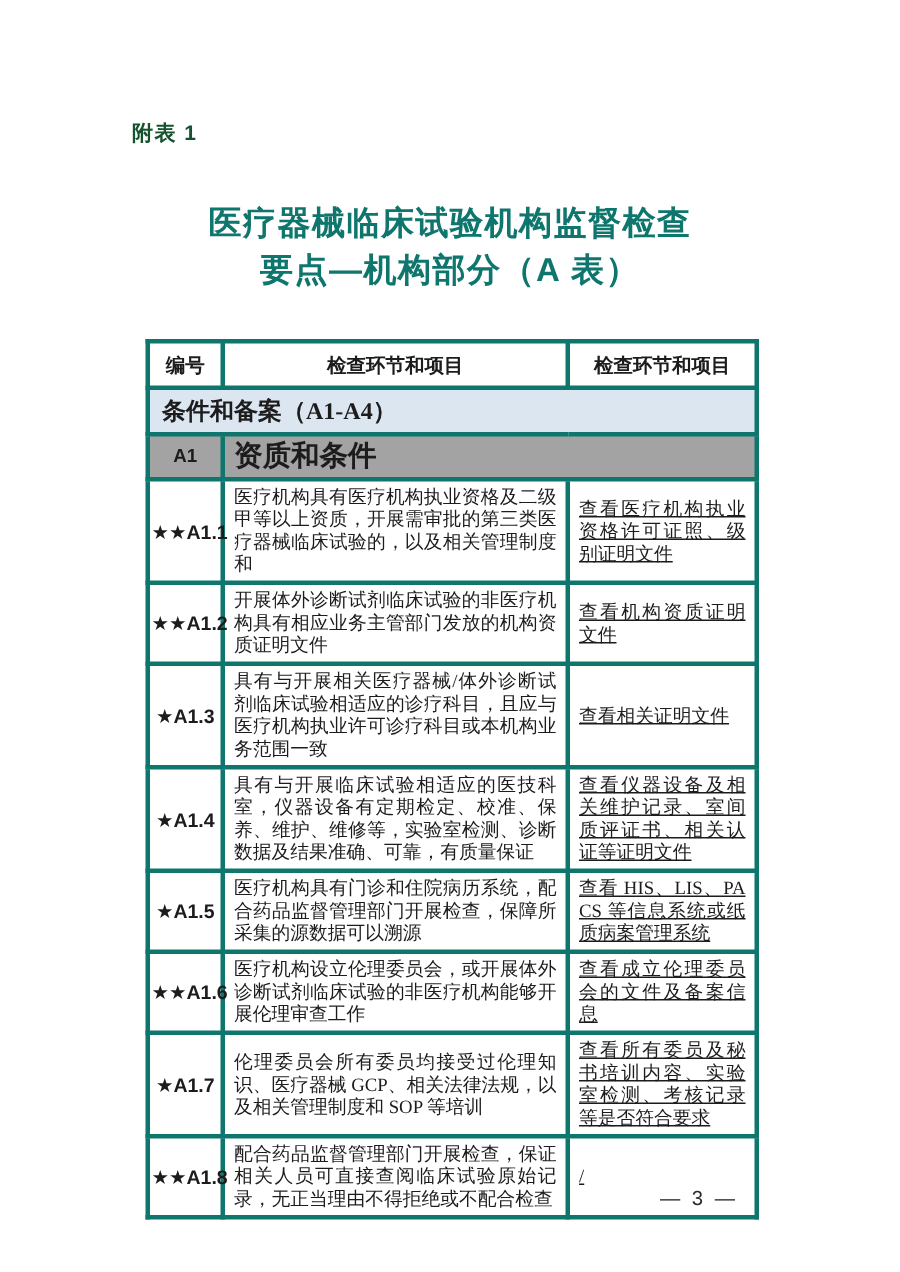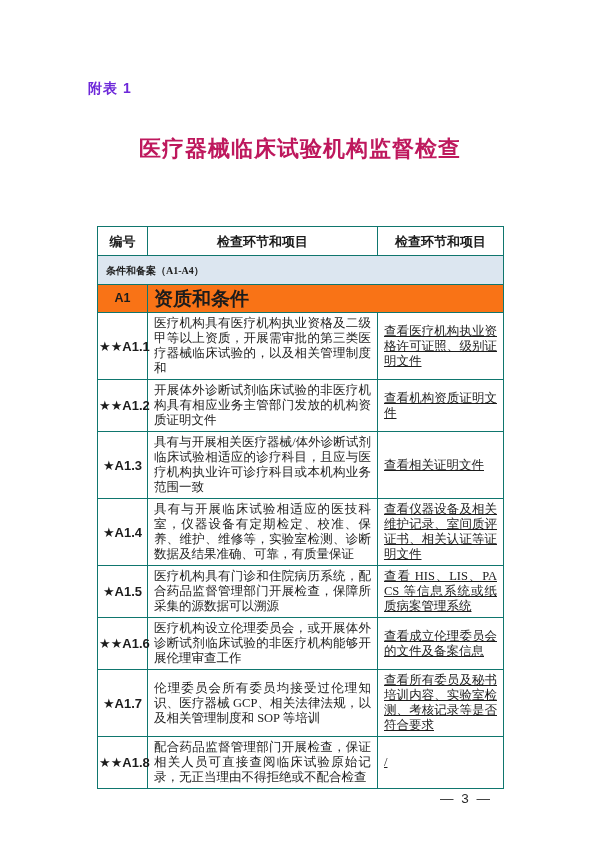--- a/index.html
+++ b/index.html
@@ -12,70 +12,70 @@
     overflow: hidden;
   }
   .page { position: absolute; inset: 0; }
 
   .appendix-label {
     position: absolute;
     left: 88px; top: 80px;
     font-family: "Liberation Sans", "DejaVu Sans", sans-serif;
     font-size: 14px;
     font-weight: 600;
-    color: #6d28d9;
+    color: #14532d;
     letter-spacing: 1px;
   }
 
   .doc-title {
     position: absolute;
     left: 0; right: 0; top: 133px;
     text-align: center;
     font-family: "Liberation Sans", "DejaVu Sans", sans-serif;
     font-weight: 700;
     font-size: 22px;
     line-height: 31px;
-    color: #be185d;
+    color: #0f766e;
     letter-spacing: 1px;
   }
 
   table.inspection {
     position: absolute;
     left: 97px; top: 226px;
     width: 406px;
     border-collapse: collapse;
     table-layout: fixed;
   }
   table.inspection col.c1 { width: 50px; }
   table.inspection col.c2 { width: 230px; }
   table.inspection col.c3 { width: 126px; }
 
   table.inspection td, table.inspection th {
-    border: 1px solid #0f766e;
+    border: 3px solid #0f766e;
     vertical-align: middle;
     font-size: 12.5px;
     line-height: 15px;
     padding: 3px 6px;
     word-break: break-all;
   }
   table.inspection th {
     font-weight: 700;
     text-align: center;
     height: 22px;
     font-size: 13px;
     background: #ffffff;
   }
   tr.section-row td {
     background: #dce6f0;
     font-weight: 700;
-    font-size: 10px;
+    font-size: 16px;
     height: 22px;
     padding-left: 8px;
   }
-  tr.group-row td { background: #f97316; height: 21px; }
+  tr.group-row td { background: #a3a3a3; height: 21px; }
   tr.group-row td.num {
     font-family: "Liberation Sans", "DejaVu Sans", sans-serif;
     font-weight: 700;
     text-align: center;
     font-size: 12.5px;
   }
   tr.group-row td.label { font-weight: 700; font-size: 19px; }
 
   tr.item-row td.num {
     font-family: "Liberation Sans", "DejaVu Sans", sans-serif;
@@ -107,20 +107,21 @@
 </style>
 </head>
 <body>
 
 <div class="page">
 
   <div class="appendix-label">附表 1</div>
 
   <div class="doc-title">
     <div>医疗器械临床试验机构监督检查</div>
+    <div>要点—机构部分（A 表）</div>
   </div>
 
   <table class="inspection">
     <colgroup>
         <col class="c1">
         <col class="c2">
         <col class="c3">
       </colgroup>
     <thead>
       <tr>

